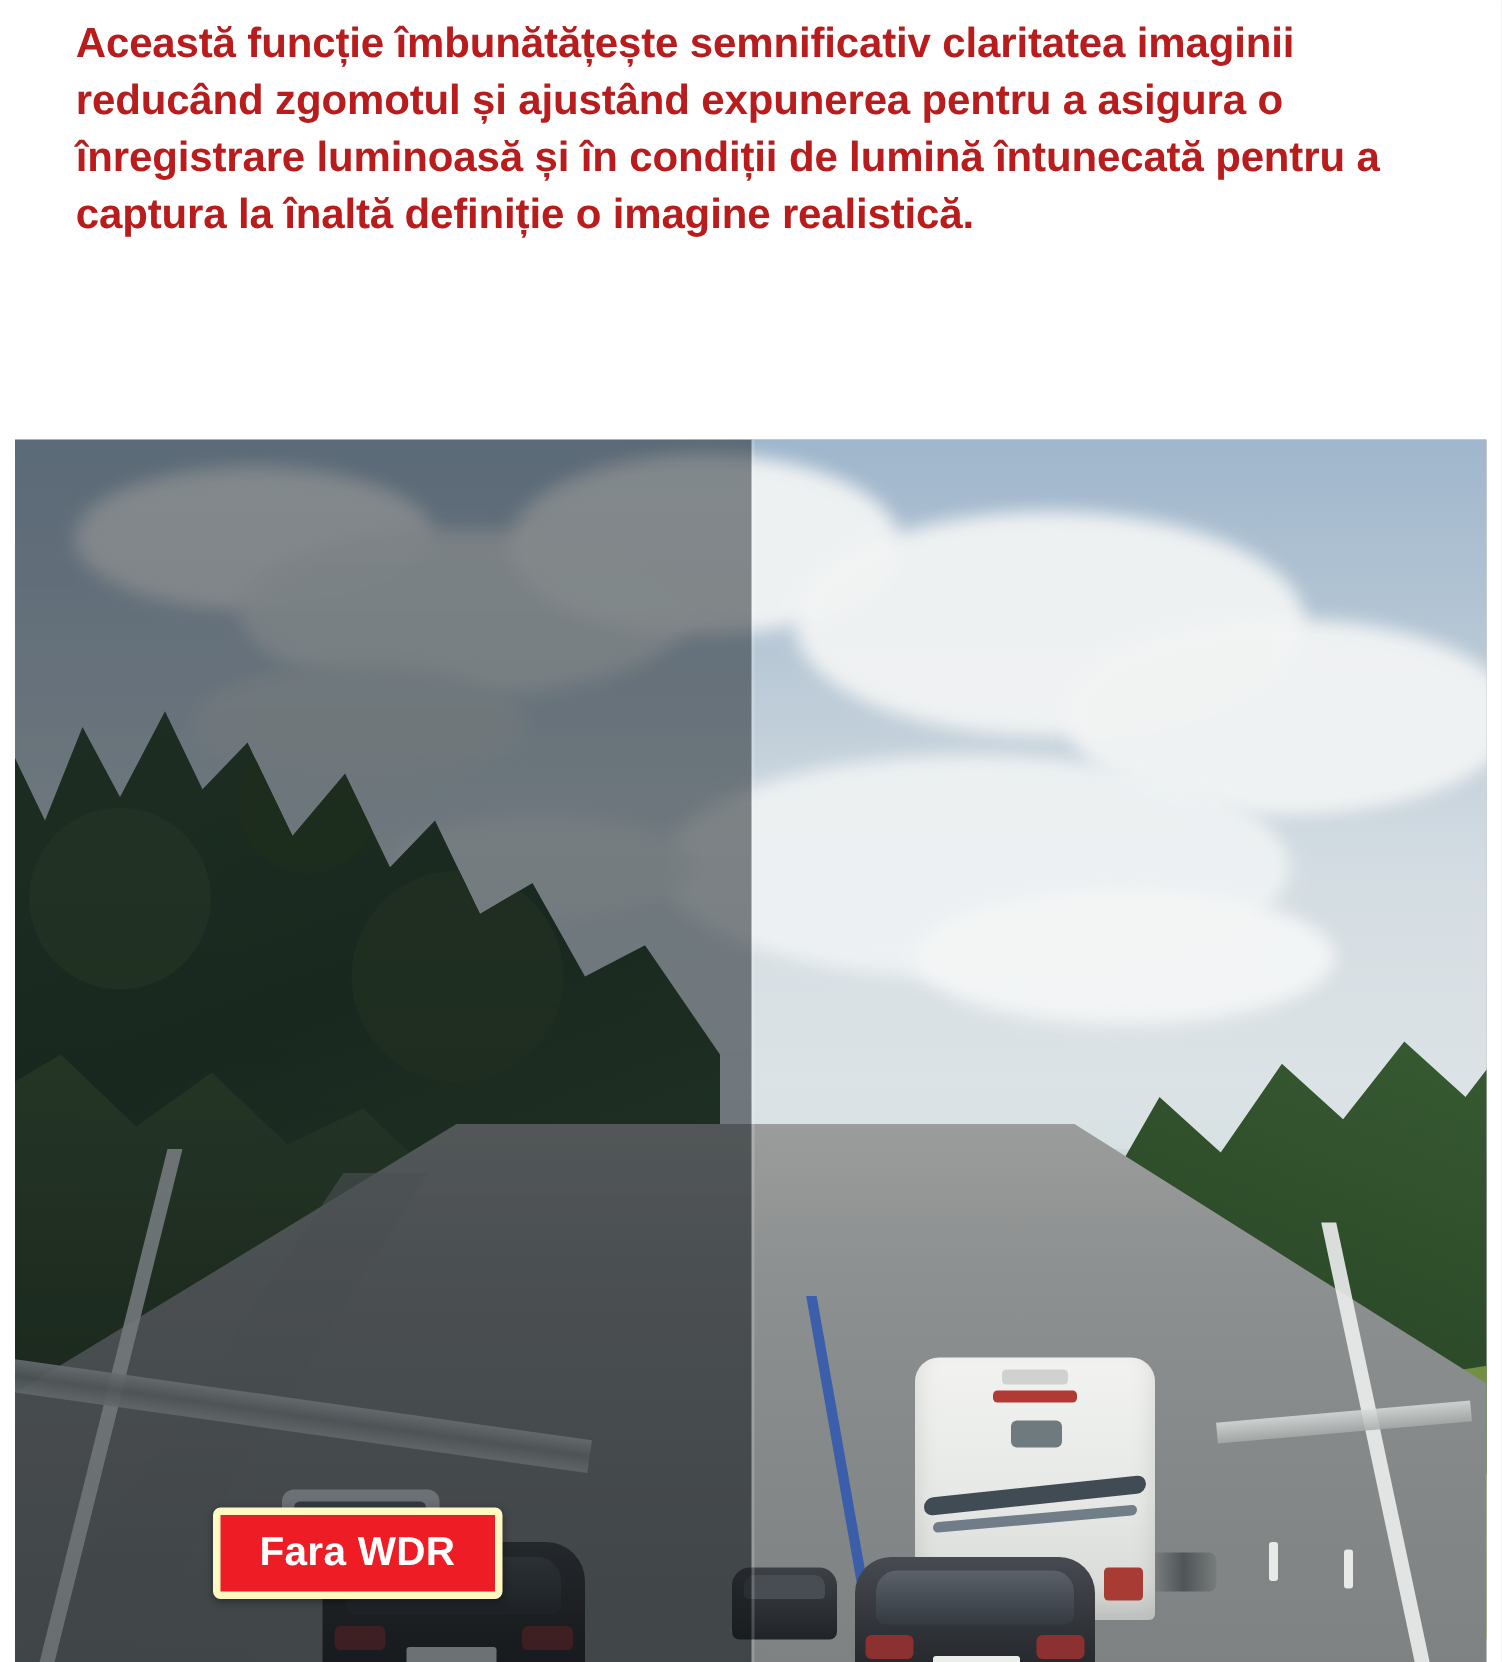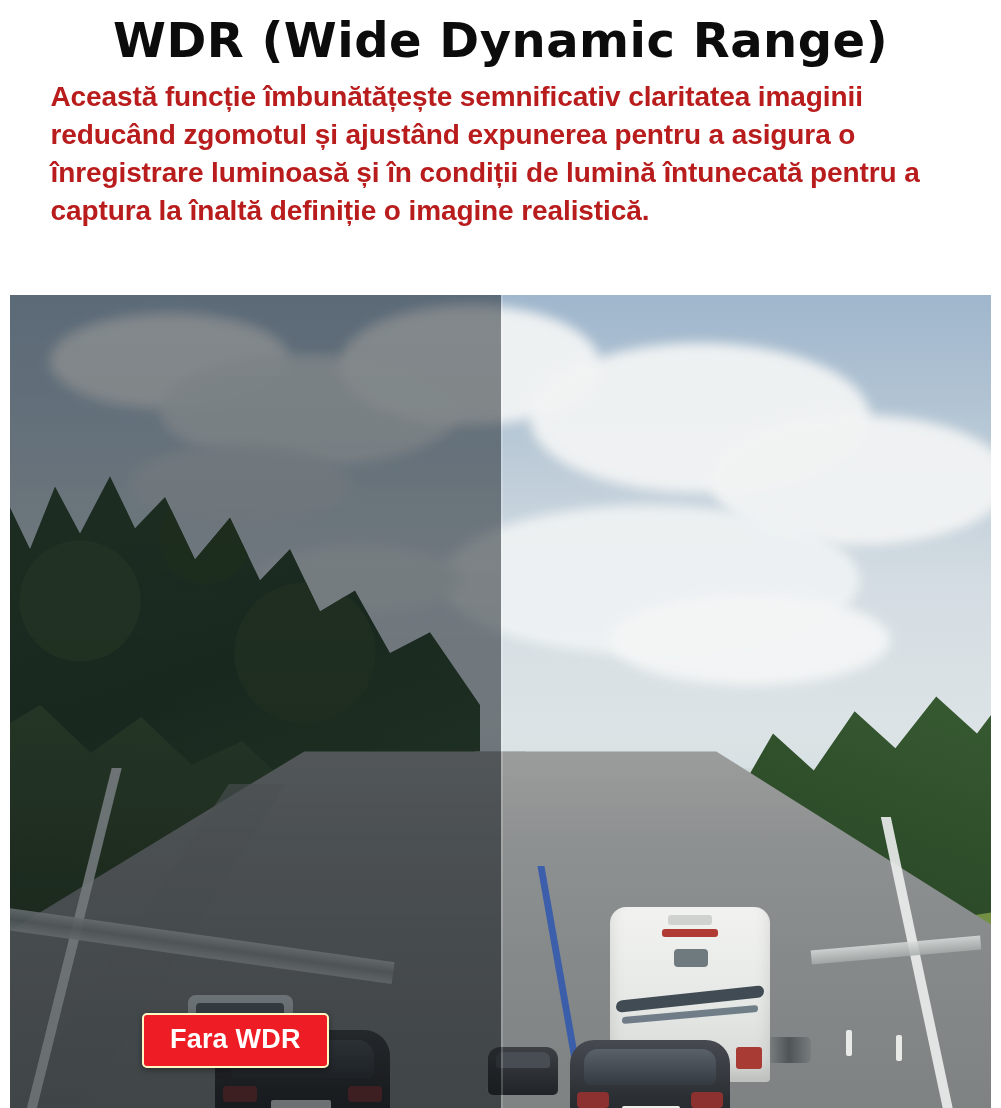--- a/index.html
+++ b/index.html
@@ -358,34 +358,33 @@
   
   .label {
     position: absolute;
     bottom: 42px;
     background: #ee1c24;
     color: #ffffff;
     font-weight: bold;
     font-size: 27px;
     padding: 9px 26px 11px 26px;
     border-radius: 5px;
-    border: 2px solid #fef9c3;
+    border: 5px solid #fef9c3;
     letter-spacing: 0.2px;
     white-space: nowrap;
     box-shadow: 0 2px 6px rgba(0,0,0,.35);
   }
   .label-left { left: 132px; }
   .label-right { left: 676px; }
 </style>
 </head>
 <body>
 
 <div class="page">
 
-  <h1 class="title">WDR (Wide Dynamic Range)</h1>
 
   <p class="subtitle">Această funcție îmbunătățește semnificativ claritatea imaginii reducând zgomotul și ajustând expunerea pentru a asigura o înregistrare luminoasă și în condiții de lumină întunecată pentru a captura la înaltă definiție o imagine realistică.</p>
 
   <div class="photo-wrap">
     <div class="scene">
 
       <div class="sky"></div>
       <div class="cloud c1"></div>
       <div class="cloud c2"></div>
       <div class="cloud c3"></div>

